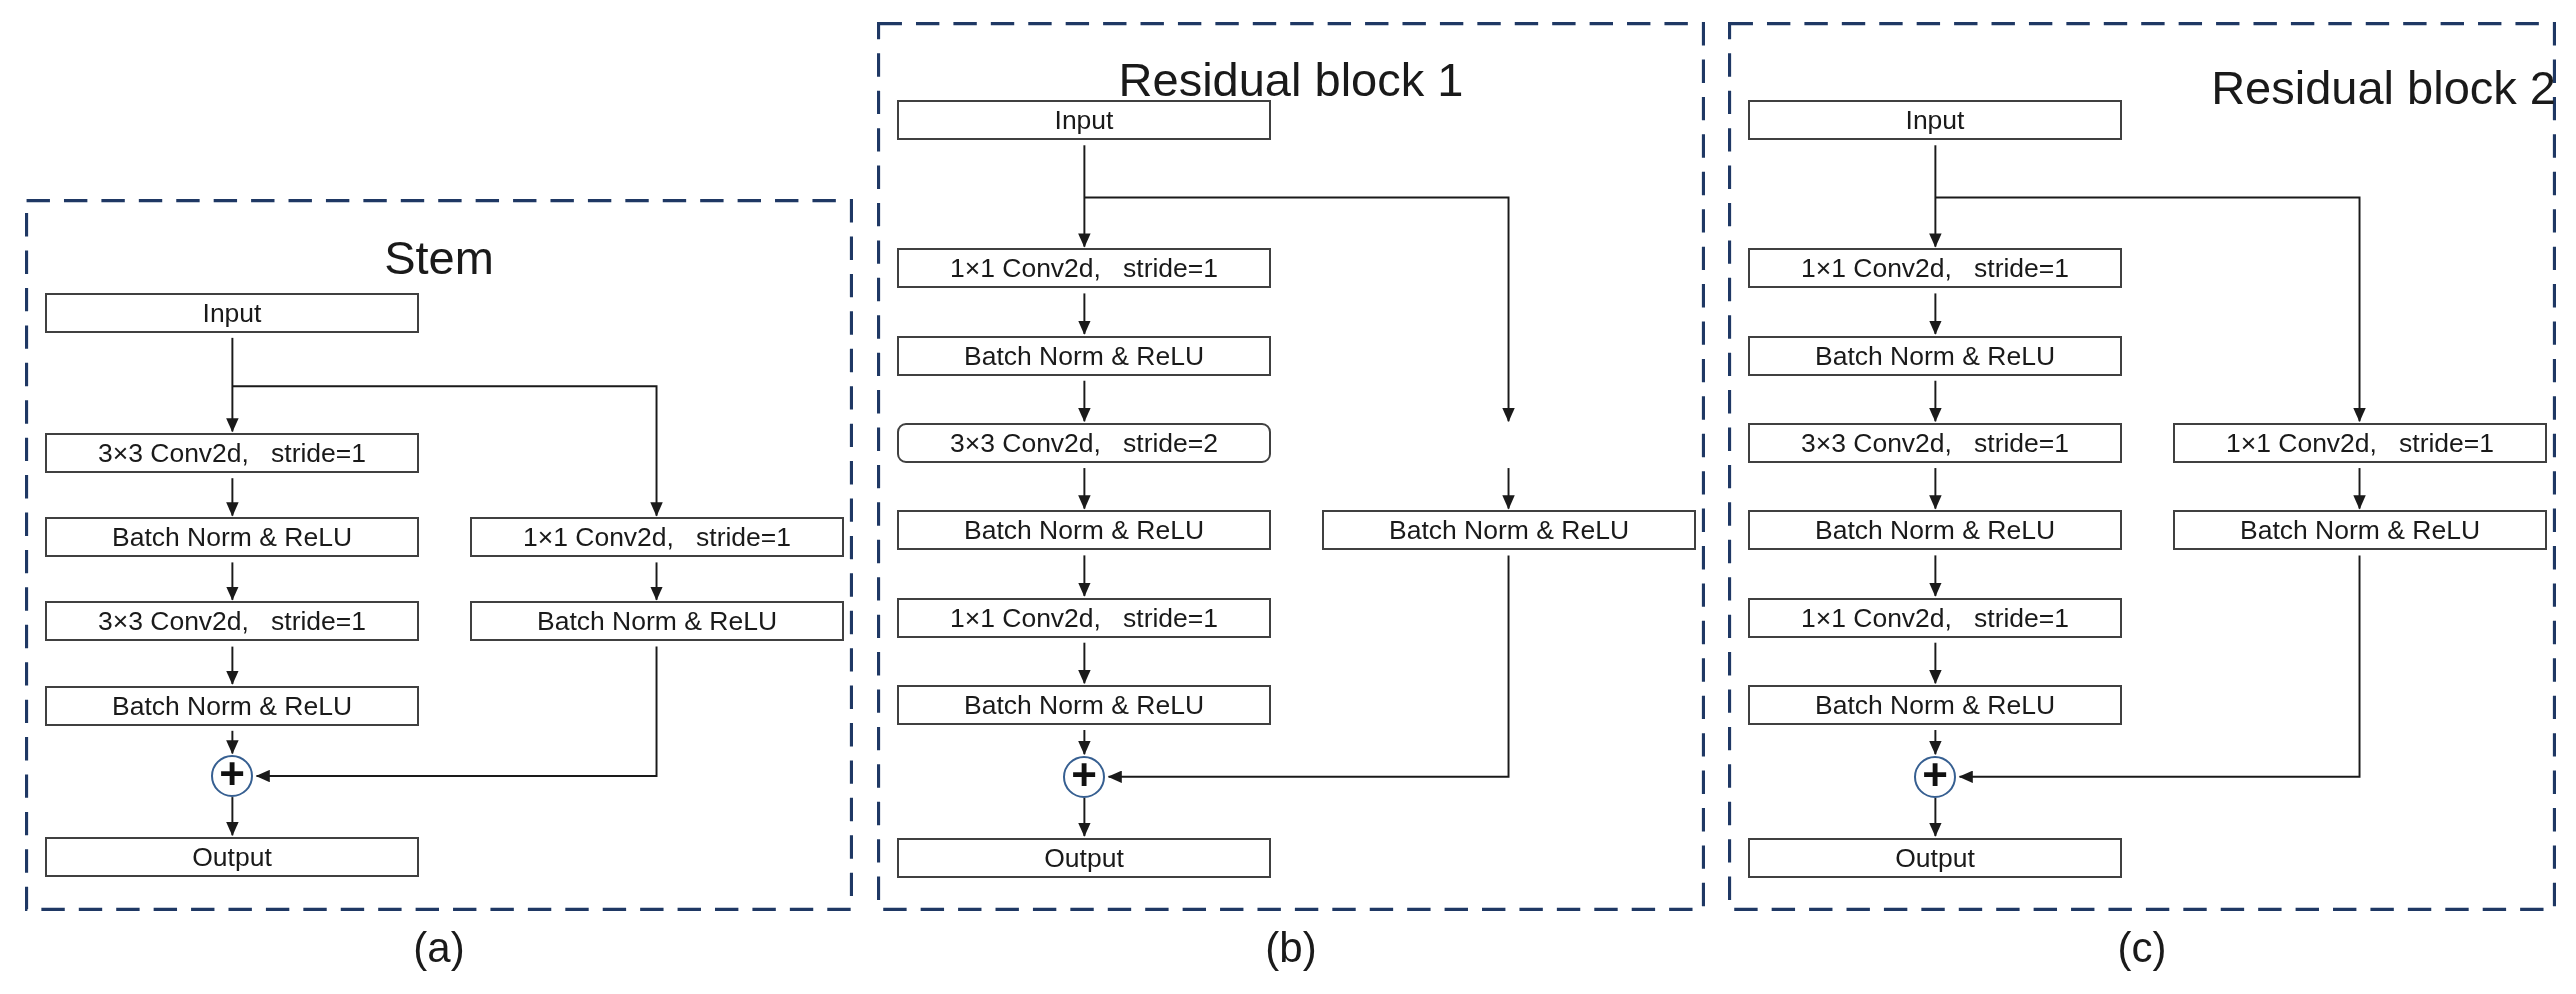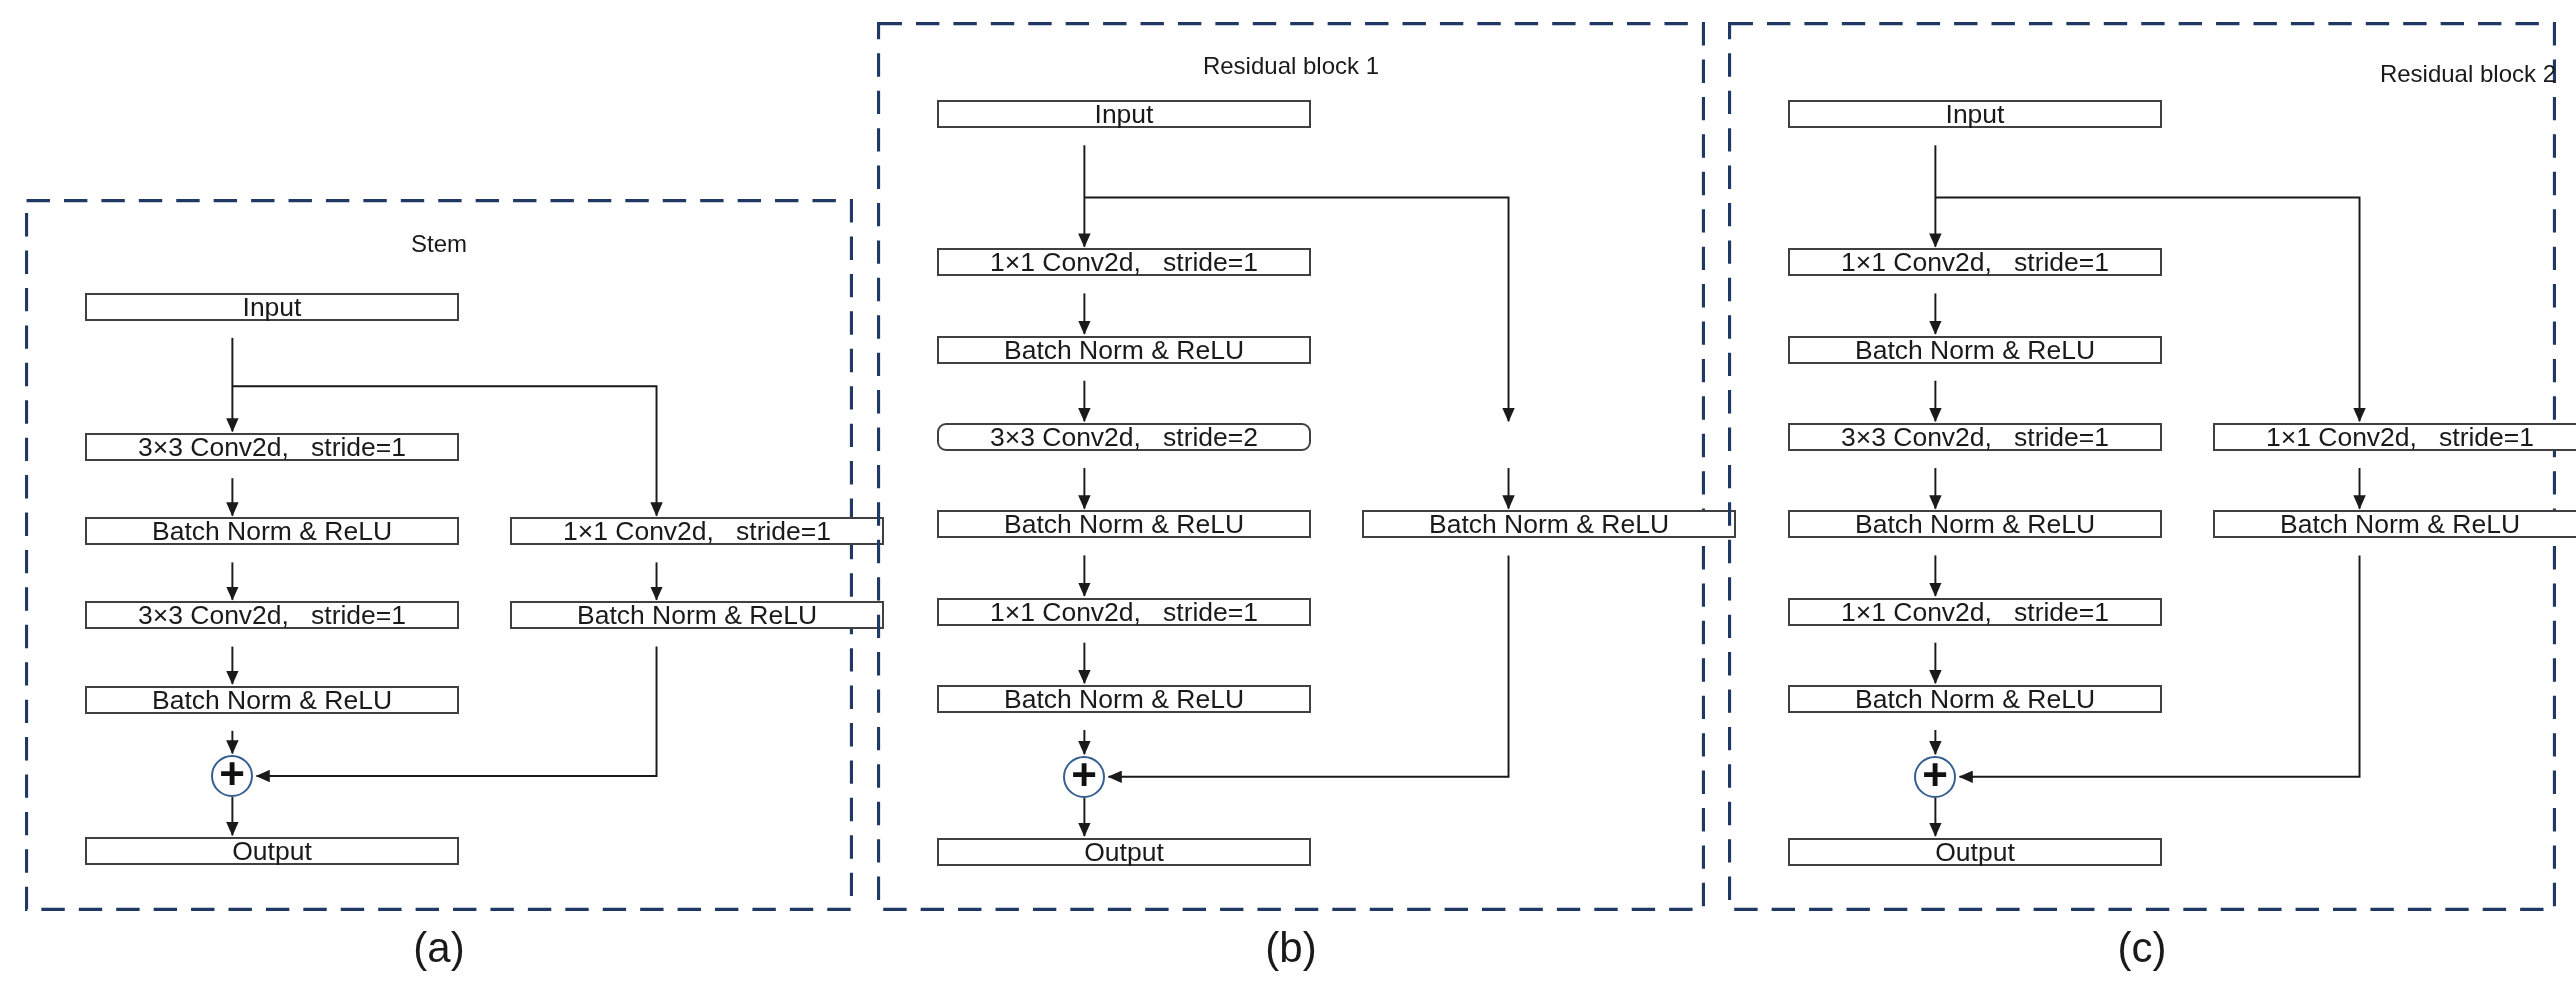--- a/index.html
+++ b/index.html
@@ -13,26 +13,26 @@
   html,body{margin:0;padding:0;background:var(--background);}
   .stage{
     position:relative;width:2576px;height:994px;background:var(--background);
     font-family:"Liberation Sans",sans-serif;color:var(--text);overflow:hidden;
   }
   .panel{position:absolute;}
   .panel svg{position:absolute;left:0;top:0;width:100%;height:100%;overflow:visible;}
   .dash-rect{fill:none;stroke:var(--dashed-border);stroke-width:4;stroke-dasharray:30 18;}
   .connector{fill:none;stroke:var(--line);stroke-width:2.5;}
   .arrowhead{fill:var(--line);stroke:none;}
-  .panel-title{position:absolute;left:0;width:100%;text-align:center;font-size:24px;color:var(--text);}
+  .panel-title{position:absolute;left:0;width:100%;text-align:center;font-size:47px;color:var(--text);}
   .node{
-    position:absolute;box-sizing:border-box;width:374px;height:28px;
+    position:absolute;box-sizing:border-box;width:374px;height:40px;
     border:2.3px solid var(--box-border);background:#ffffff;
     display:flex;align-items:center;justify-content:center;
-    font-size:26.5px;color:var(--text);white-space:pre;margin-left:40px;
+    font-size:26.5px;color:var(--text);white-space:pre;
   }
   .merge{
     position:absolute;box-sizing:border-box;width:42px;height:42px;border-radius:50%;
     border:2.3px solid var(--merge-circle);background:#ffffff;
     display:flex;align-items:center;justify-content:center;
   }
   .merge span{font-size:44px;font-weight:bold;line-height:1;color:#111111;margin-top:-3.1px;}
   .caption{position:absolute;width:828px;text-align:center;font-size:42px;color:var(--text);}
 </style>
 </head>

